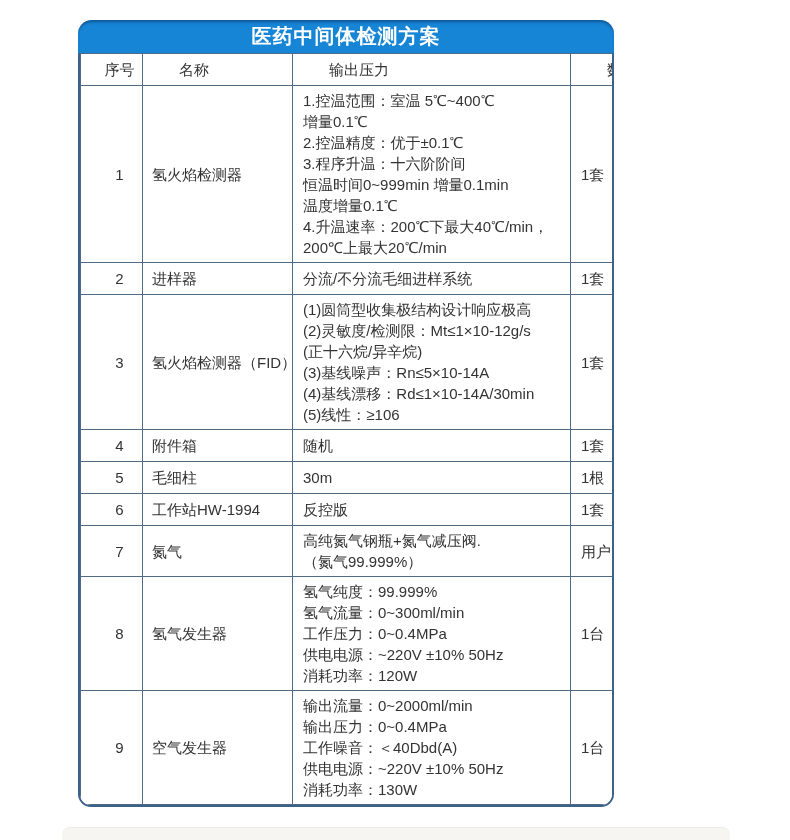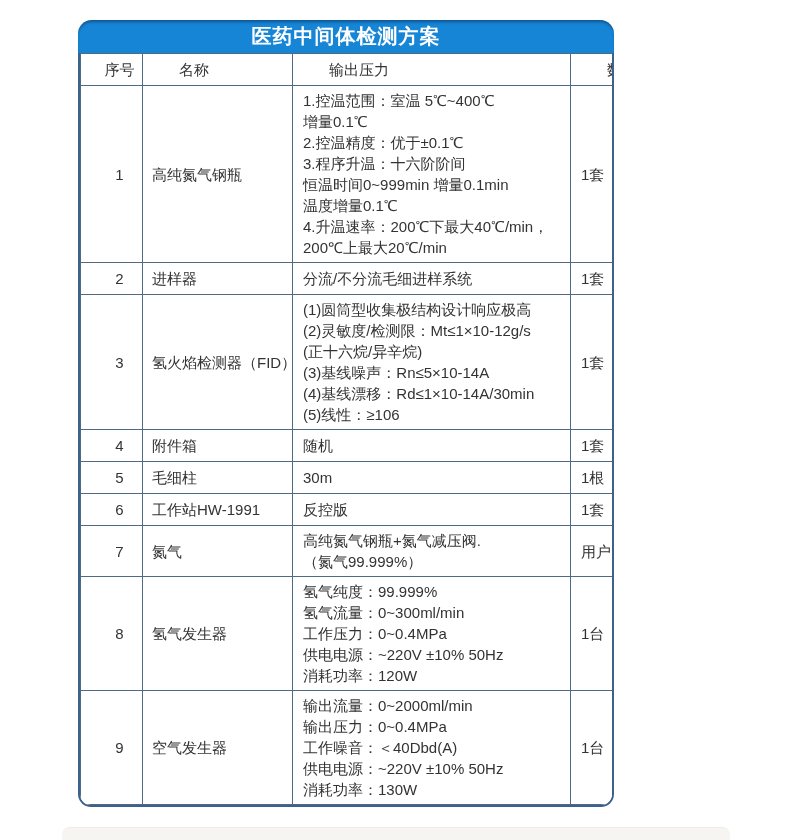--- a/index.html
+++ b/index.html
@@ -74,21 +74,21 @@
           <tr>
             <th class="c-no">序号</th>
             <th class="c-name">名称</th>
             <th class="c-spec">输出压力</th>
             <th class="c-qty">数量单位</th>
           </tr>
         </thead>
         <tbody>
           <tr>
             <td class="c-no">1</td>
-            <td class="c-name">高纯氮气钢瓶</td>
+            <td class="c-name">氢火焰检测器</td>
             <td class="c-spec">1.控温范围：室温 5℃~400℃
 增量0.1℃
 2.控温精度：优于±0.1℃
 3.程序升温：十六阶阶间
 恒温时间0~999min 增量0.1min
 温度增量0.1℃
 4.升温速率：200℃下最大40℃/min，
 200℃上最大20℃/min</td>
             <td class="c-qty">1套</td>
           </tr>
@@ -116,21 +116,21 @@
             <td class="c-qty">1套</td>
           </tr>
           <tr class="single">
             <td class="c-no">5</td>
             <td class="c-name">毛细柱</td>
             <td class="c-spec">30m</td>
             <td class="c-qty">1根</td>
           </tr>
           <tr class="single">
             <td class="c-no">6</td>
-            <td class="c-name">工作站HW-1991</td>
+            <td class="c-name">工作站HW-1994</td>
             <td class="c-spec">反控版</td>
             <td class="c-qty">1套</td>
           </tr>
           <tr>
             <td class="c-no">7</td>
             <td class="c-name">氮气</td>
             <td class="c-spec">高纯氮气钢瓶+氮气减压阀.
 （氮气99.999%）</td>
             <td class="c-qty">用户自备</td>
           </tr>

